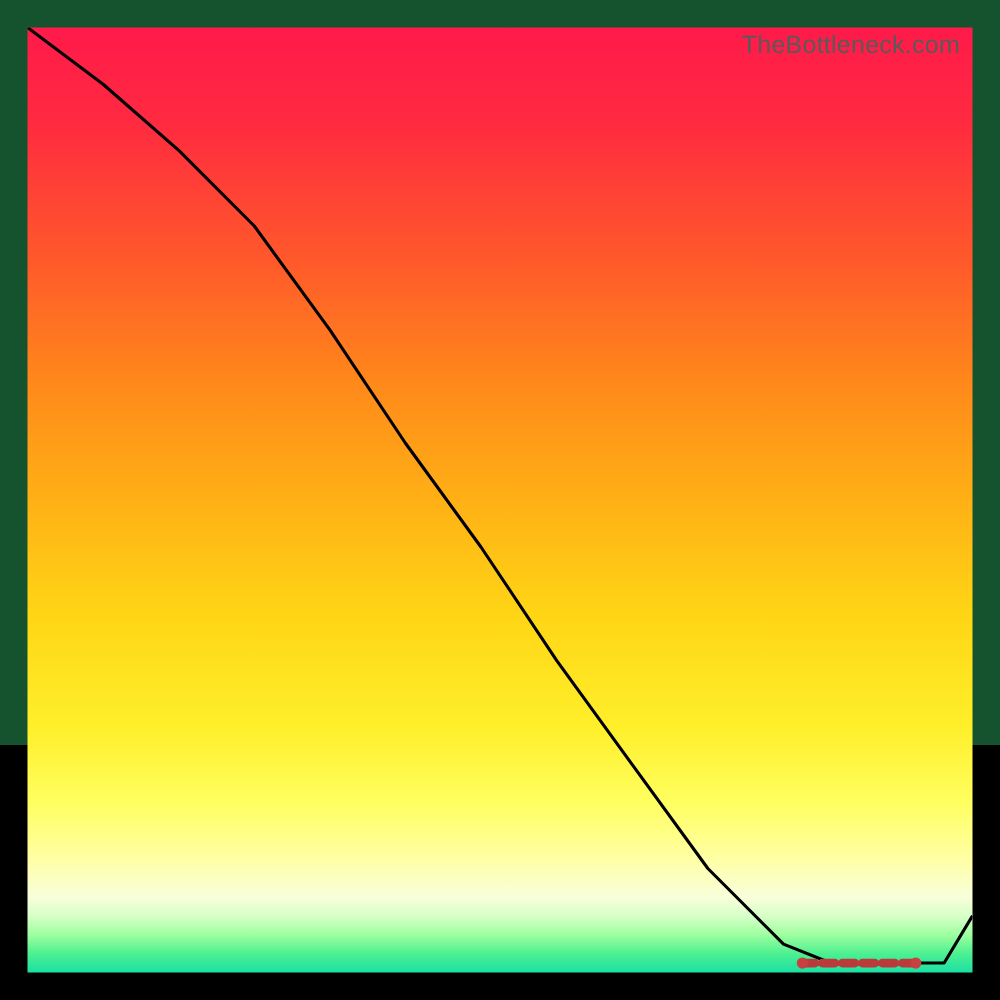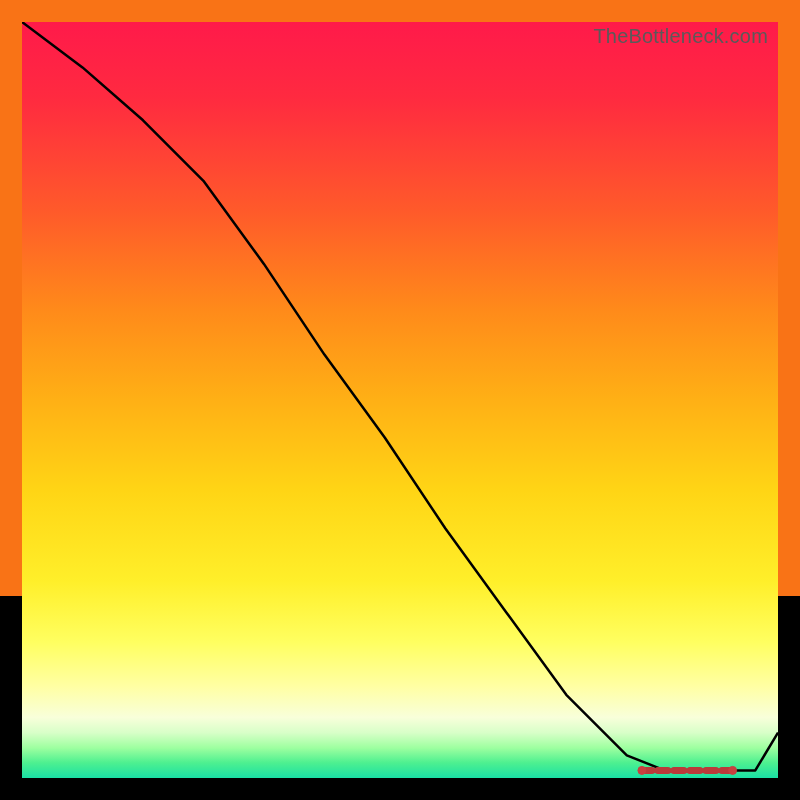--- a/index.html
+++ b/index.html
@@ -7,21 +7,21 @@
     padding: 0;
     width: 800px;
     height: 800px;
     background: #000;
     overflow: hidden;
   }
   .chart-container {
     position: relative;
     width: 800px;
     height: 596px;
-    background: #f97316;
+    background: #14532d;
   }
   .plot-area {
     position: absolute;
     left: 22px;
     top: 22px;
     width: 756px;
     height: 756px;
     
     background: linear-gradient(to bottom,
       #ff1a4a 0%,

